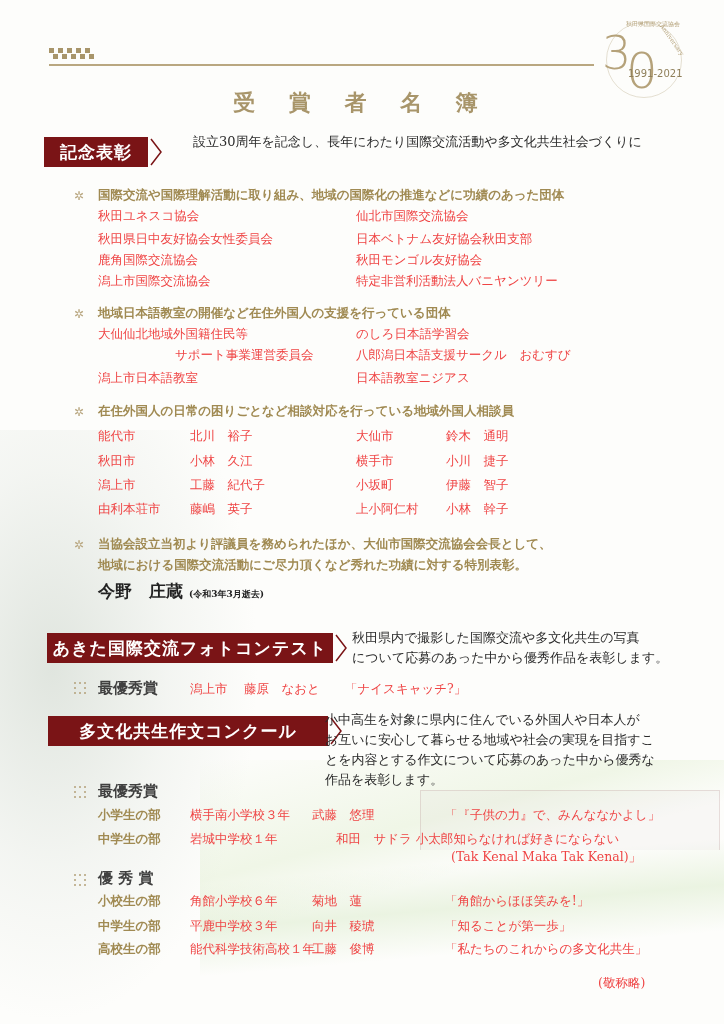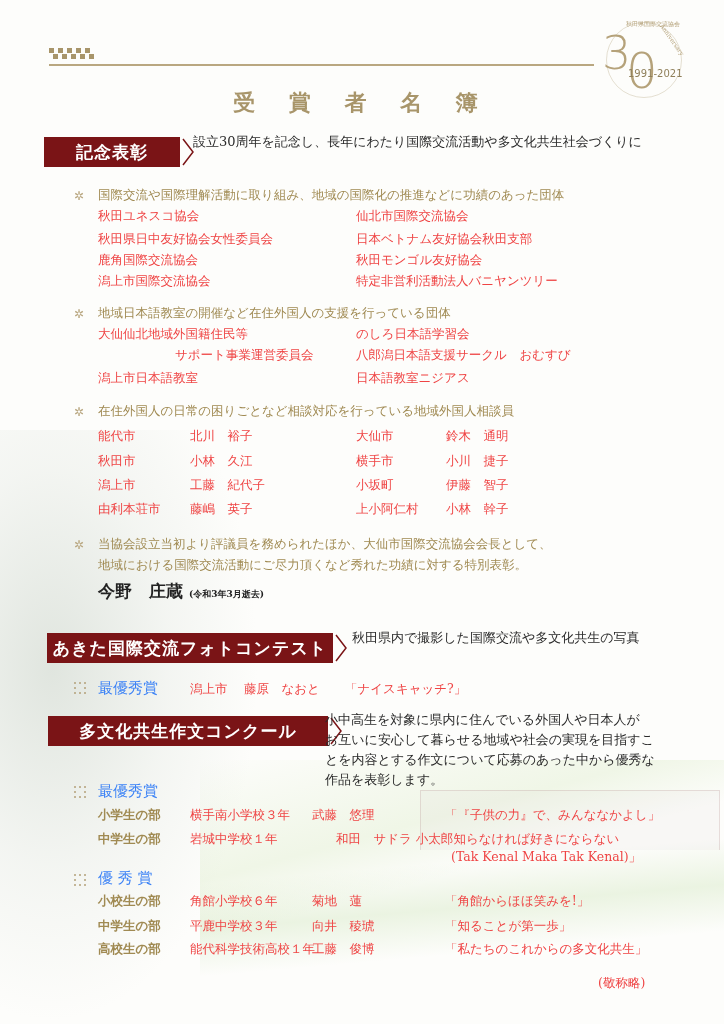--- a/index.html
+++ b/index.html
@@ -49,23 +49,23 @@
     font-size: 17px; letter-spacing: 1px;
   }
   .banner .chev {
     position: absolute; right: -16px; top: 0; width: 16px; height: 30px;
   }
   .desc { position: absolute; font-size: 13px; line-height: 20px; color: #2a2a2a; }
 
   .bullet-x { position: absolute; width: 12px; height: 12px; font-size: 12px; line-height: 12px; color: #b9a780; }
   .bullet-dots { position: absolute; width: 12px; height: 12px; }
   .bullet-dots i { position: absolute; width: 2px; height: 2px; background: #b3a07a; border-radius: 50%; }
-  .gold-head { position: absolute; font-size: 12.5px; color: #a08a52; font-weight: normal; white-space: nowrap; }
+  .gold-head { position: absolute; font-size: 12.5px; color: #a08a52; font-weight: bold; white-space: nowrap; }
   .row-text { position: absolute; font-size: 12.5px; color: #ef4444; white-space: nowrap; }
-  .award-head { position: absolute; font-size: 15px; color: #3b82f6; font-weight: normal; white-space: nowrap; }
+  .award-head { position: absolute; font-size: 15px; color: #404040; font-weight: bold; white-space: nowrap; }
   .division { position: absolute; font-size: 12.5px; color: #a08a52; font-weight: bold; white-space: nowrap; }
   .big-name { position: absolute; font-size: 17px; font-weight: bold; color: #222; white-space: nowrap; }
   .small-note { font-size: 9px; font-weight: bold; }
 </style>
 </head>
 <body>
 
 <div class="bg-tree"></div>
 <div class="bg-field"></div>
 <div class="bg-building"></div>
@@ -86,21 +86,21 @@
 <div class="logo">
   <div class="ring"></div>
   <div class="top-txt">秋田県国際交流協会</div>
   <div class="ann">Anniversary</div>
   <div class="num3">3</div>
   <div class="num0">0</div>
   <div class="years">1991-2021</div>
 </div>
 <div class="title">受 賞 者 名 簿</div>
 
-<div class="banner" style="left:44px;top:137px;width:136px;">
+<div class="banner" style="left:44px;top:137px;width:104px;">
   <span>記念表彰</span>
   <svg class="chev" viewBox="0 0 16 30">
       <polyline points="3,2 13,15 3,28" fill="none" stroke="#7a1416" stroke-width="1.5"></polyline>
     </svg>
 </div>
 <div class="desc" style="left:193px;top:132px;">
   <div>設立30周年を記念し、長年にわたり国際交流活動や多文化共生社会づくりに</div>
 </div>
 
 <div class="bullet-x" style="left:74px;top:190px;">✲</div>
@@ -155,20 +155,21 @@
 </div>
 
 <div class="banner" style="left:47px;top:633px;width:286px;">
   <span>あきた国際交流フォトコンテスト</span>
   <svg class="chev" viewBox="0 0 16 30">
       <polyline points="3,2 13,15 3,28" fill="none" stroke="#7a1416" stroke-width="1.5"></polyline>
     </svg>
 </div>
 <div class="desc" style="left:352px;top:628px;">
   <div>秋田県内で撮影した国際交流や多文化共生の写真</div>
+  <div>について応募のあった中から優秀作品を表彰します。</div>
 </div>
 <div class="bullet-dots" style="left:74px;top:682px;">
   <i style="left:0;top:0"></i>
     <i style="left:5px;top:0"></i>
     <i style="left:10px;top:0"></i>
   <i style="left:0;top:5px"></i>
     <i style="left:10px;top:5px"></i>
   <i style="left:0;top:10px"></i>
     <i style="left:5px;top:10px"></i>
     <i style="left:10px;top:10px"></i>

